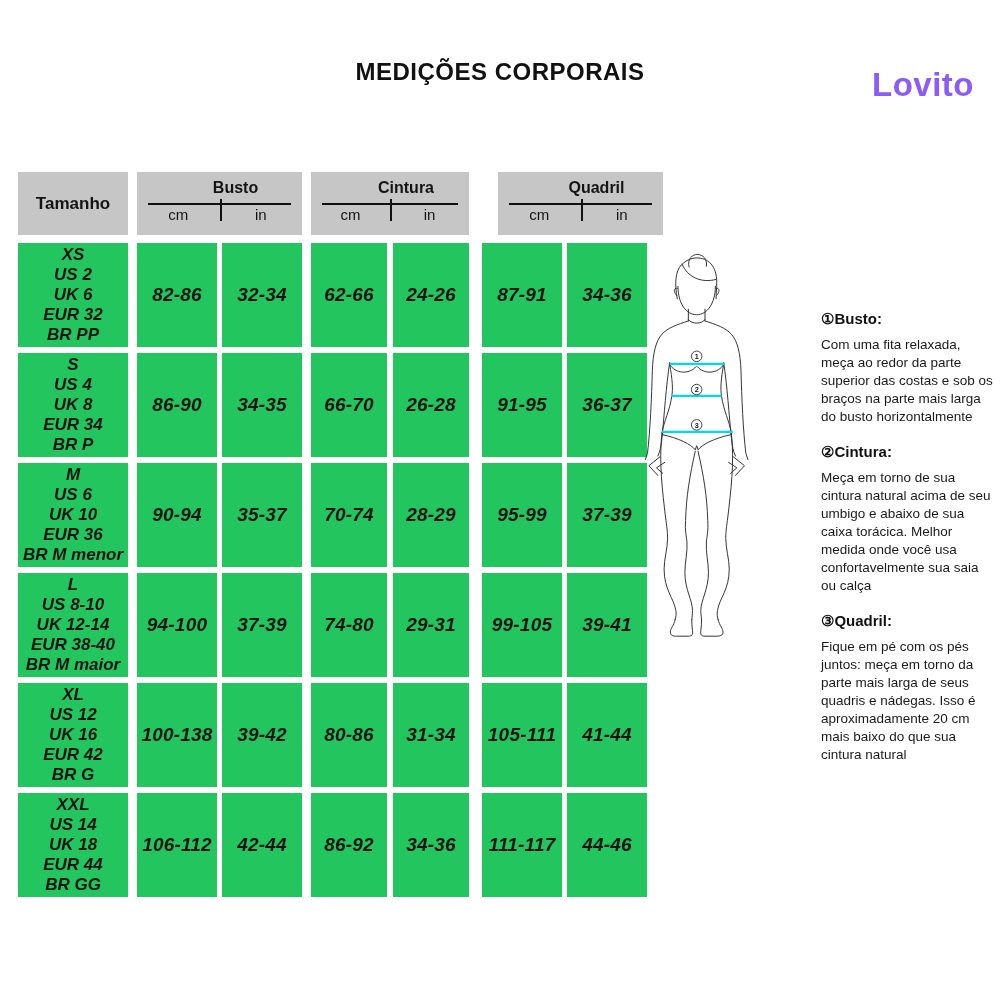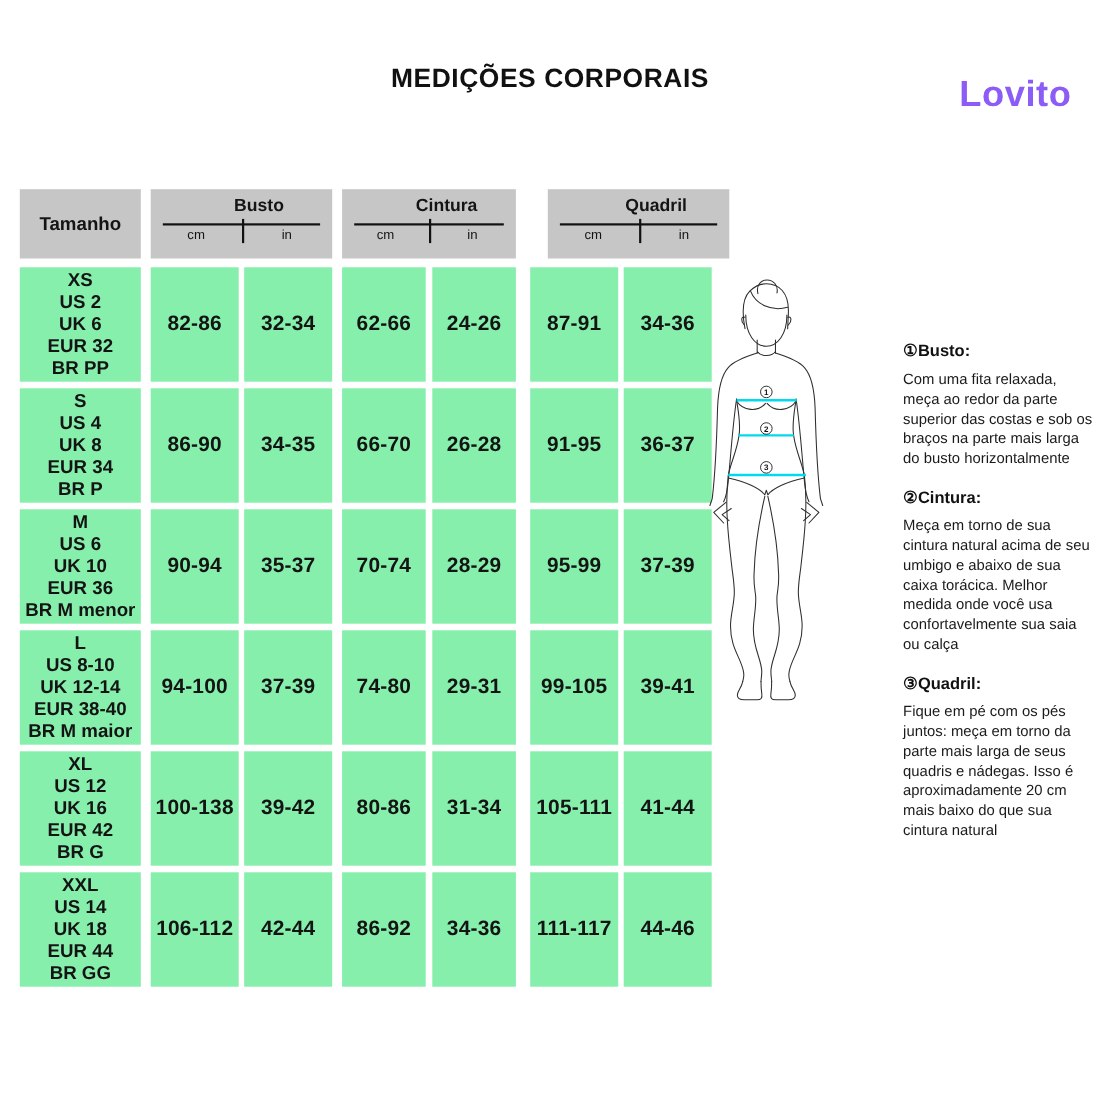--- a/index.html
+++ b/index.html
@@ -23,23 +23,23 @@
   .h-size{width:110px;display:flex;align-items:center;justify-content:center;
     font-size:17px;font-weight:700;}
   .group{position:relative;height:63px;}
   .h-busto{width:165px;margin-left:9px;}
   .h-cintura{width:158px;margin-left:9px;}
   .h-quadril{width:165px;margin-left:29px;}
   .group-title{padding-top:7px;text-align:center;font-size:16px;font-weight:700;padding-left:32px;}
   .group-rule{position:absolute;top:31px;left:11px;right:11px;height:2px;background:#111;}
   .group-tick{position:absolute;top:27px;left:50%;width:2px;height:22px;background:#111;}
   .units{position:absolute;top:34px;left:0;right:0;display:flex;}
-  .units span{flex:1;text-align:center;font-size:12px;font-weight:500;}
+  .units span{flex:1;text-align:center;font-size:15px;font-weight:500;}
   .trow{display:flex;height:104px;margin-bottom:6px;}
-  .cell{background:#86efac;}
+  .cell{background:#22c55e;font-style:italic;}
   .c-size{width:110px;display:flex;flex-direction:column;align-items:center;
     justify-content:center;font-size:17px;font-weight:700;line-height:20px;text-align:center;}
   .val{display:flex;align-items:center;justify-content:center;
     font-size:19px;font-weight:700;letter-spacing:.2px;}
   .c-bcm{width:80px;margin-left:9px;}
   .c-bin{width:80px;margin-left:5px;}
   .c-ccm{width:76px;margin-left:9px;}
   .c-cin{width:76px;margin-left:6px;}
   .c-qcm{width:80px;margin-left:13px;}
   .c-qin{width:80px;margin-left:5px;}

